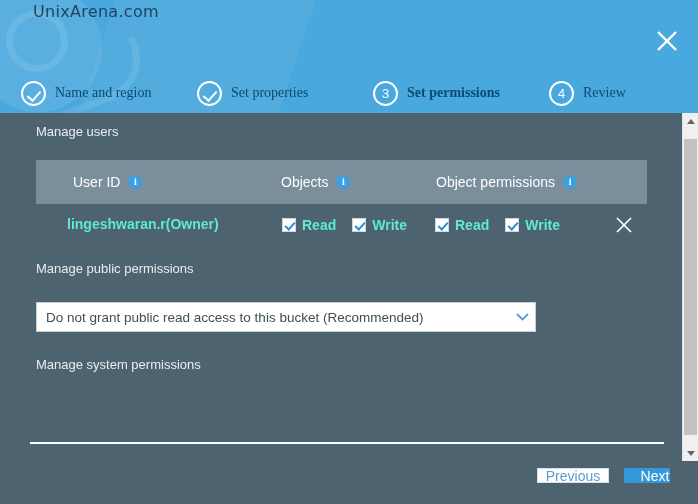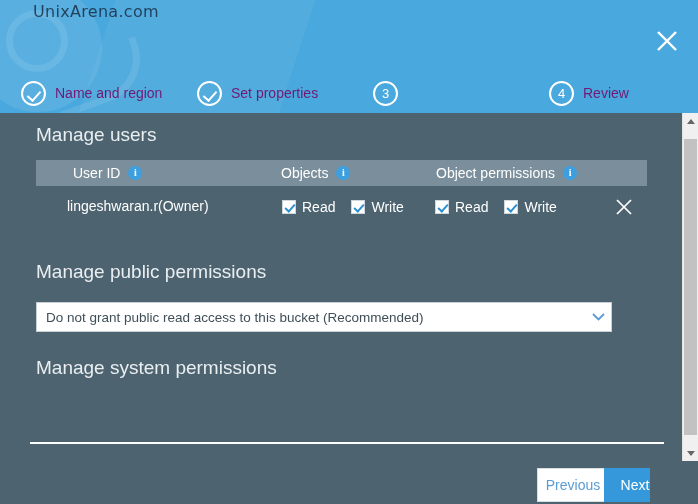--- a/index.html
+++ b/index.html
@@ -118,54 +118,55 @@
     content: "";
     position: absolute;
     left: 7px; top: 5px;
     width: 6px; height: 11px;
     border: solid #ffffff;
     border-width: 0 2px 2px 0;
     transform: rotate(42deg);
   }
   .step-label {
     font-size: 14px;
-    color: #701a75;
+    color: #0c4a6e;
+    font-family: Liberation Serif, serif;
   }
   .step-label.current { font-weight: bold; }
   #step-0 { left: 21px; }
   #step-1 { left: 197px; }
   #step-2 { left: 373px; }
   #step-3 { left: 549px; }
 
   
   .modal-body {
     position: absolute;
     left: 0; top: 113px;
     width: 682px;
     height: 338px;
     background: #4d6370;
     overflow: hidden;
   }
   .section-title {
     position: absolute;
     color: #e9eef1;
-    font-size: 19px;
+    font-size: 13px;
   }
   #t-users  { left: 36px; top: 11px; }
   #t-public { left: 36px; top: 148px; }
   #t-system { left: 36px; top: 244px; }
 
   
   .user-table {
     position: absolute;
     left: 36px; top: 47px;
     width: 611px;
   }
   .tbl-head {
-    height: 26px;
+    height: 44px;
     background: #7b8e9b;
     display: flex;
     align-items: center;
     position: relative;
   }
   .th {
     position: absolute;
     display: flex;
     align-items: center;
     gap: 8px;
@@ -192,22 +193,23 @@
   }
   .tbl-row {
     height: 45px;
     position: relative;
   }
   .cell {
     position: absolute;
     top: 13px;
     display: flex;
     align-items: center;
-    color: #ffffff;
+    color: #5eead4;
     font-size: 14px;
+    font-weight: bold;
   }
   #cell-user { left: 31px; top: 12px; }
   #cell-objects { left: 246px; gap: 7px; }
   #cell-objperms { left: 399px; gap: 7px; }
   .cbwrap {
     display: inline-flex;
     align-items: center;
     gap: 6px;
     cursor: pointer;
     margin-right: 9px;
@@ -240,21 +242,21 @@
   .sel {
     position: absolute;
     background: #ffffff;
     border: 1px solid #c8cfd4;
     box-sizing: border-box;
     height: 30px;
     display: flex;
     align-items: center;
     cursor: pointer;
   }
-  #sel-public { left: 36px; top: 189px; width: 576px; }
+  #sel-public { left: 36px; top: 189px; width: 500px; }
   #sel-system { left: 36px; top: 285px; width: 610px; }
   .sel-text {
     flex: 1;
     padding-left: 9px;
     color: #3f4e57;
     font-size: 13.5px;
     white-space: nowrap;
     overflow: hidden;
     text-overflow: ellipsis;
   }
@@ -279,37 +281,37 @@
   .modal-footer {
     position: absolute;
     left: 0; top: 451px;
     width: 698px;
     height: 53px;
     background: #4d6370;
   }
   .btn {
     position: absolute;
     top: 17px;
-    height: 34px;
+    height: 15px;
     display: flex;
     align-items: center;
     justify-content: center;
     font-size: 14px;
     cursor: pointer;
     box-sizing: border-box;
   }
   #btn-previous {
     left: 537px;
     width: 72px;
     background: #ffffff;
     color: #5b9bd5;
     border: 1px solid #d8dee2;
   }
   #btn-next {
-    left: 604px;
+    left: 624px;
     width: 46px;
     background: #3498db;
     color: #ffffff;
     border: 1px solid #3498db;
     padding-left: 16px;
   }
 
   
   .scrollbar {
     position: absolute;
@@ -380,20 +382,21 @@
     <div class="step" id="step-0">
       <div class="step-circle done"></div>
       <div class="step-label">Name and region</div>
     </div>
     <div class="step" id="step-1">
       <div class="step-circle done"></div>
       <div class="step-label">Set properties</div>
     </div>
     <div class="step" id="step-2">
       <div class="step-circle">3</div>
+      <div class="step-label current">Set permissions</div>
     </div>
     <div class="step" id="step-3">
       <div class="step-circle">4</div>
       <div class="step-label">Review</div>
     </div>
   </div>
 </div>
 
 <div class="modal-body">
 

